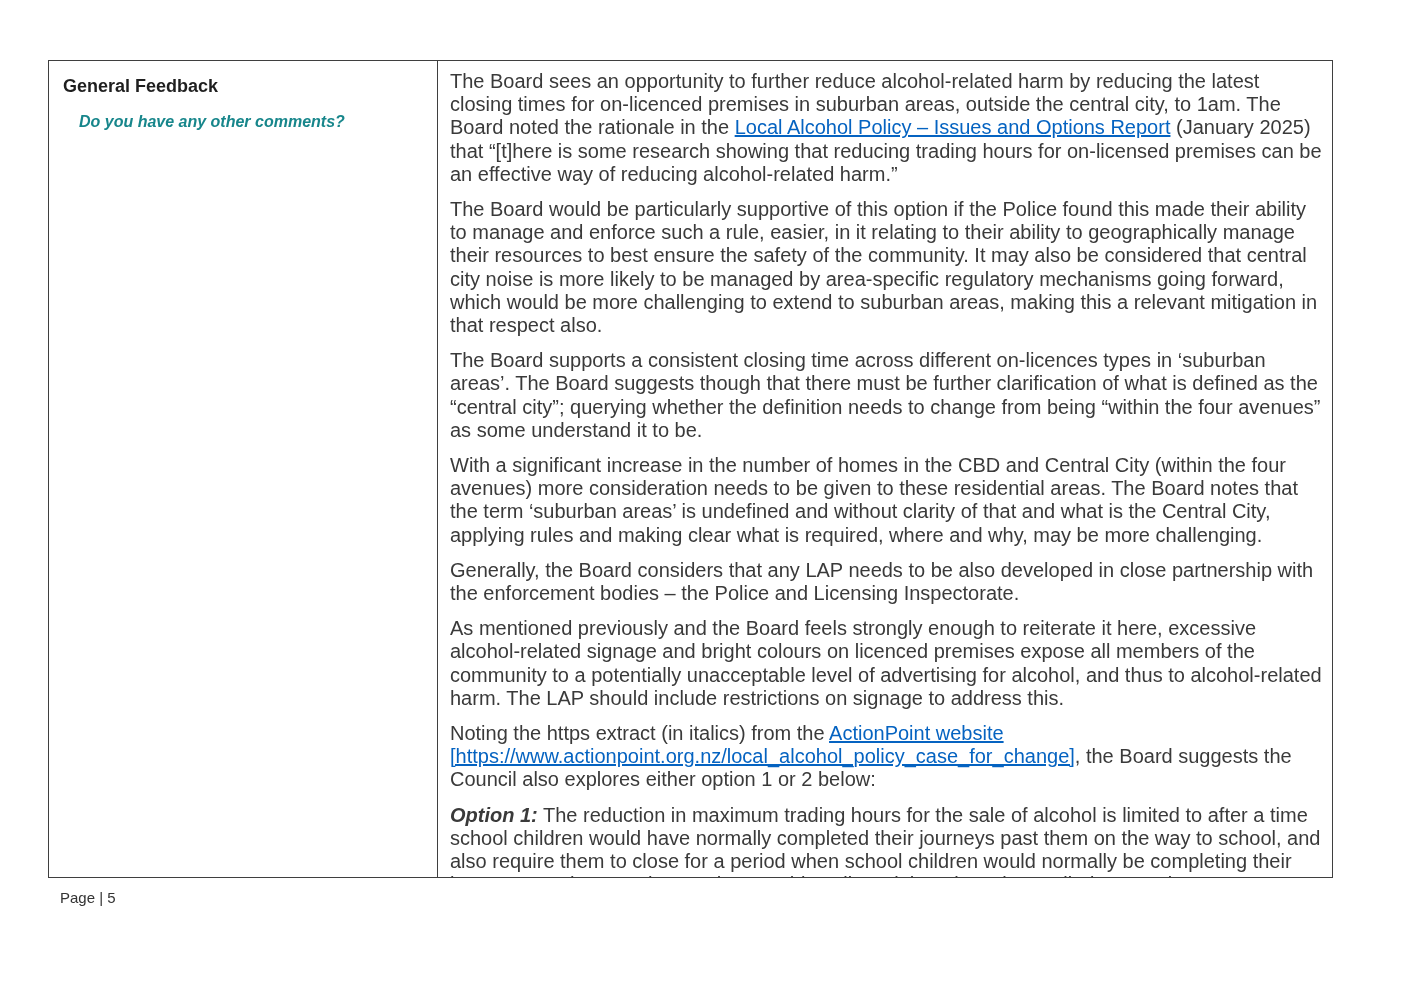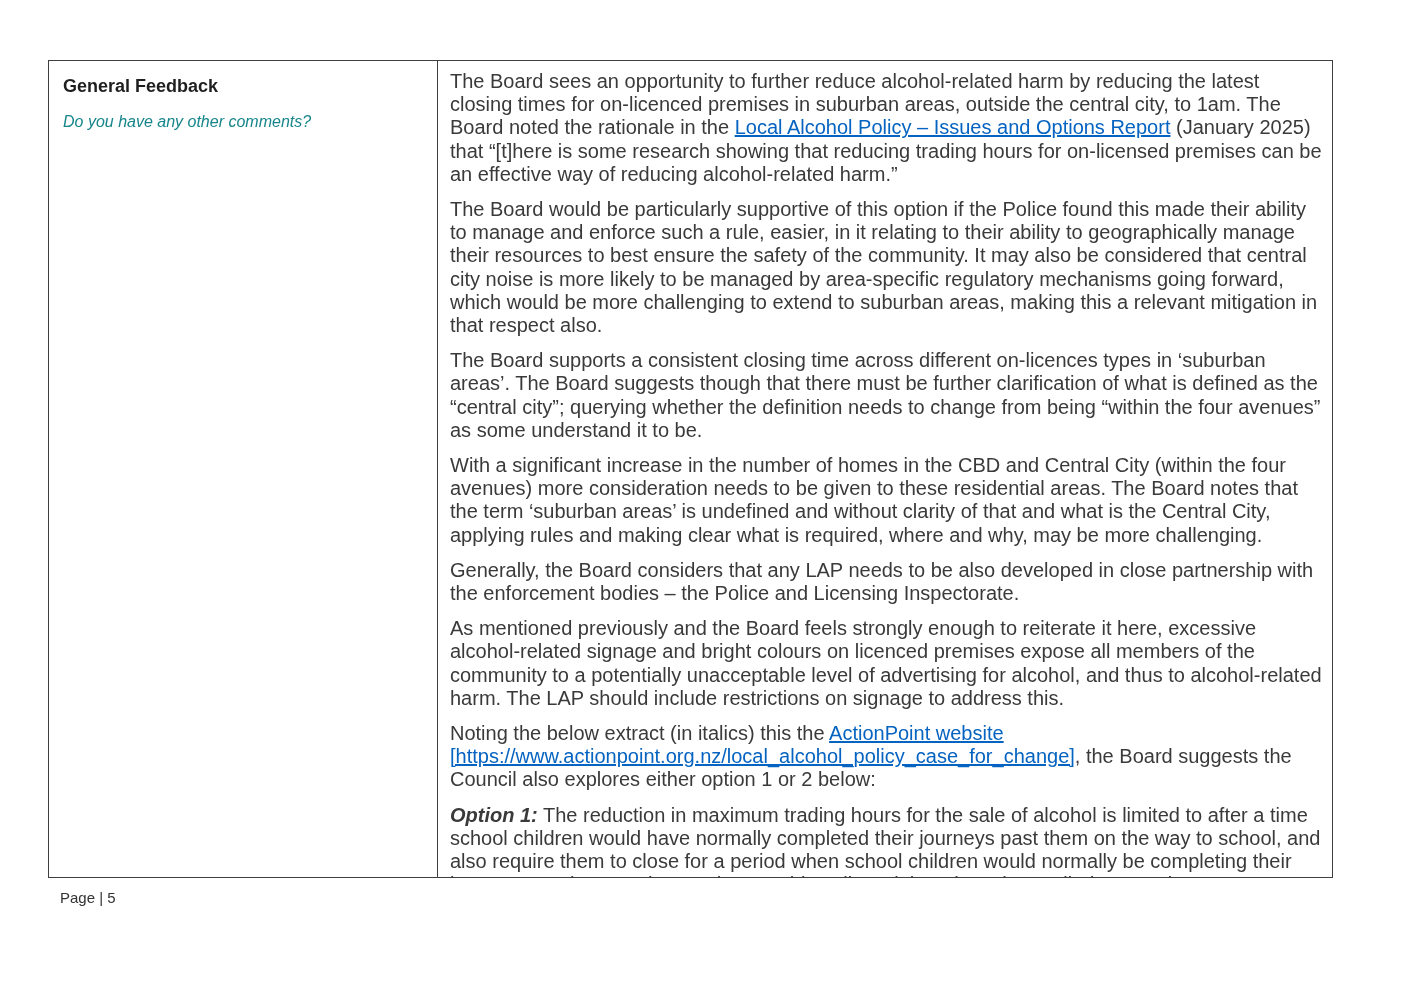--- a/index.html
+++ b/index.html
@@ -42,24 +42,25 @@
   }
   .heading{
     font-size:18px;
     font-weight:bold;
     color:#1F1F1F;
     line-height:26px;
   }
   .question{
     margin-top:11px;
     font-size:16px;
-    font-weight:normal;
+    font-weight:bold;
     font-style:italic;
     color:var(--accent);
     line-height:24px;
+    margin-left:16px;
   }
   .para{
     font-size:20px;
     line-height:23.2px;
     margin-bottom:12px;
     color:var(--text);
   }
   .para .bold{ font-weight:bold;font-style:italic; }
   .para a{
     color:var(--link);
@@ -86,21 +87,21 @@
     </div>
 
     <div class="cell-right">
       <div>
           <p class="para"><span>The Board sees an opportunity to further reduce alcohol-related harm by reducing the latest closing times for on-licenced premises in suburban areas, outside the central city, to 1am. The Board noted the rationale in the </span><a href="#">Local Alcohol Policy – Issues and Options Report</a><span> (January 2025) that “[t]here is some research showing that reducing trading hours for on-licensed premises can be an effective way of reducing alcohol-related harm.”</span></p>
           <p class="para"><span>The Board would be particularly supportive of this option if the Police found this made their ability to manage and enforce such a rule, easier, in it relating to their ability to geographically manage their resources to best ensure the safety of the community. It may also be considered that central city noise is more likely to be managed by area-specific regulatory mechanisms going forward, which would be more challenging to extend to suburban areas, making this a relevant mitigation in that respect also.</span></p>
           <p class="para"><span>The Board supports a consistent closing time across different on-licences types in ‘suburban areas’. The Board suggests though that there must be further clarification of what is defined as the “central city”; querying whether the definition needs to change from being “within the four avenues” as some understand it to be.</span></p>
           <p class="para"><span>With a significant increase in the number of homes in the CBD and Central City (within the four avenues) more consideration needs to be given to these residential areas. The Board notes that the term ‘suburban areas’ is undefined and without clarity of that and what is the Central City, applying rules and making clear what is required, where and why, may be more challenging.</span></p>
           <p class="para"><span>Generally, the Board considers that any LAP needs to be also developed in close partnership with the enforcement bodies – the Police and Licensing Inspectorate.</span></p>
           <p class="para"><span>As mentioned previously and the Board feels strongly enough to reiterate it here, excessive alcohol-related signage and bright colours on licenced premises expose all members of the community to a potentially unacceptable level of advertising for alcohol, and thus to alcohol-related harm. The LAP should include restrictions on signage to address this.</span></p>
-          <p class="para"><span>Noting the below extract (in italics) this the </span><a href="#">ActionPoint website [https://www.actionpoint.org.nz/local_alcohol_policy_case_for_change]</a><span>, the Board suggests the Council also explores either option 1 or 2 below:</span></p>
+          <p class="para"><span>Noting the https extract (in italics) from the </span><a href="#">ActionPoint website [https://www.actionpoint.org.nz/local_alcohol_policy_case_for_change]</a><span>, the Board suggests the Council also explores either option 1 or 2 below:</span></p>
           <p class="para"><span class="bold">Option 1:</span><span> The reduction in maximum trading hours for the sale of alcohol is limited to after a time school children would have normally completed their journeys past them on the way to school, and also require them to close for a period when school children would normally be completing their journey past them on the way home. This policy might at least be applied to premises near schools, though as noted below early morning alcohol sales have also been a concern of social service providers in respect its negative impacts on people dealing with addiction.</span></p>
           <p class="para"><span class="bold">Alcohol 2:</span><span> Acknowledging that the Council may not accept what is suggested in Option 8 for protecting youth, and</span></p>
         </div>
     </div>
 
   </div>
 
   <div class="page-footer">Page | 5</div>
 
 </div>

